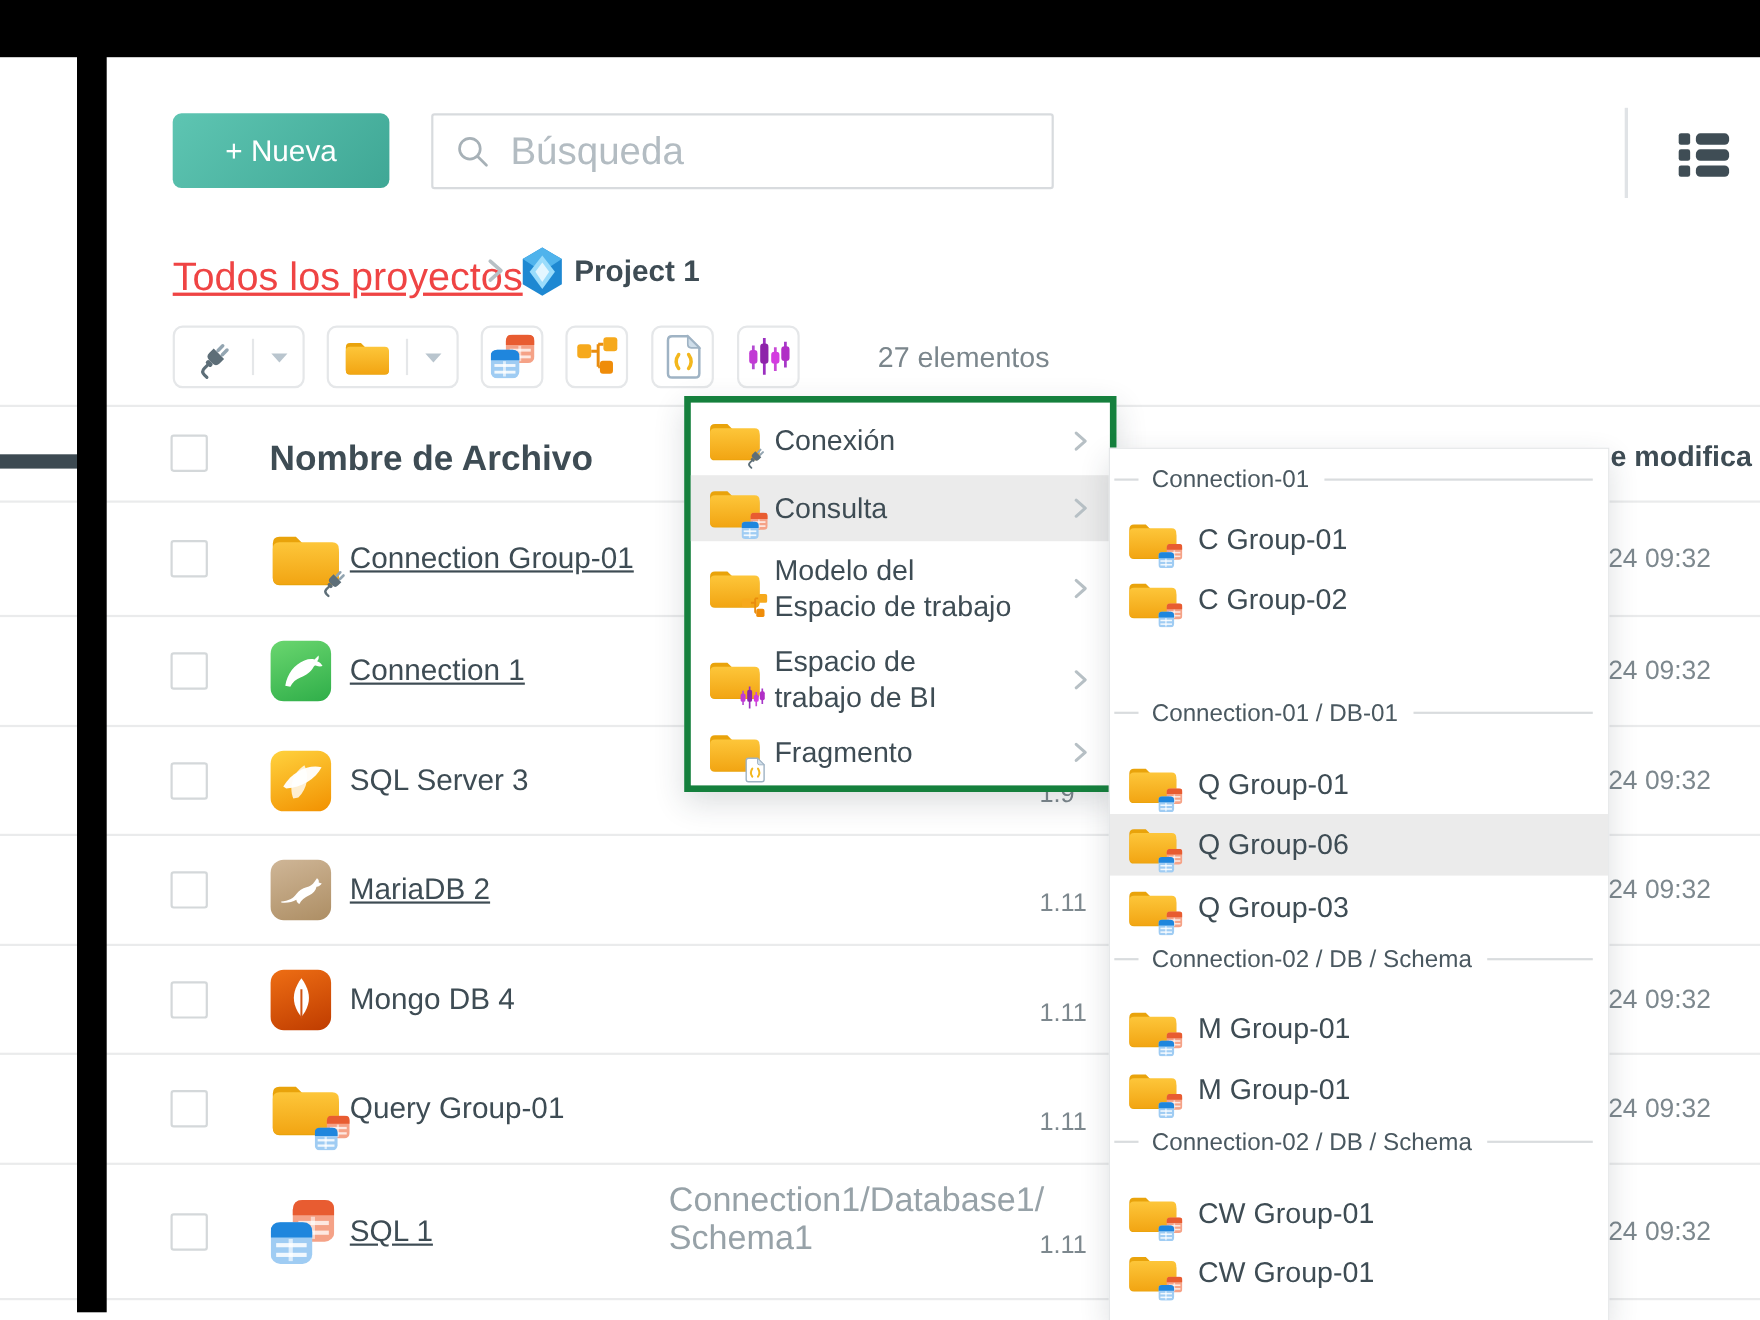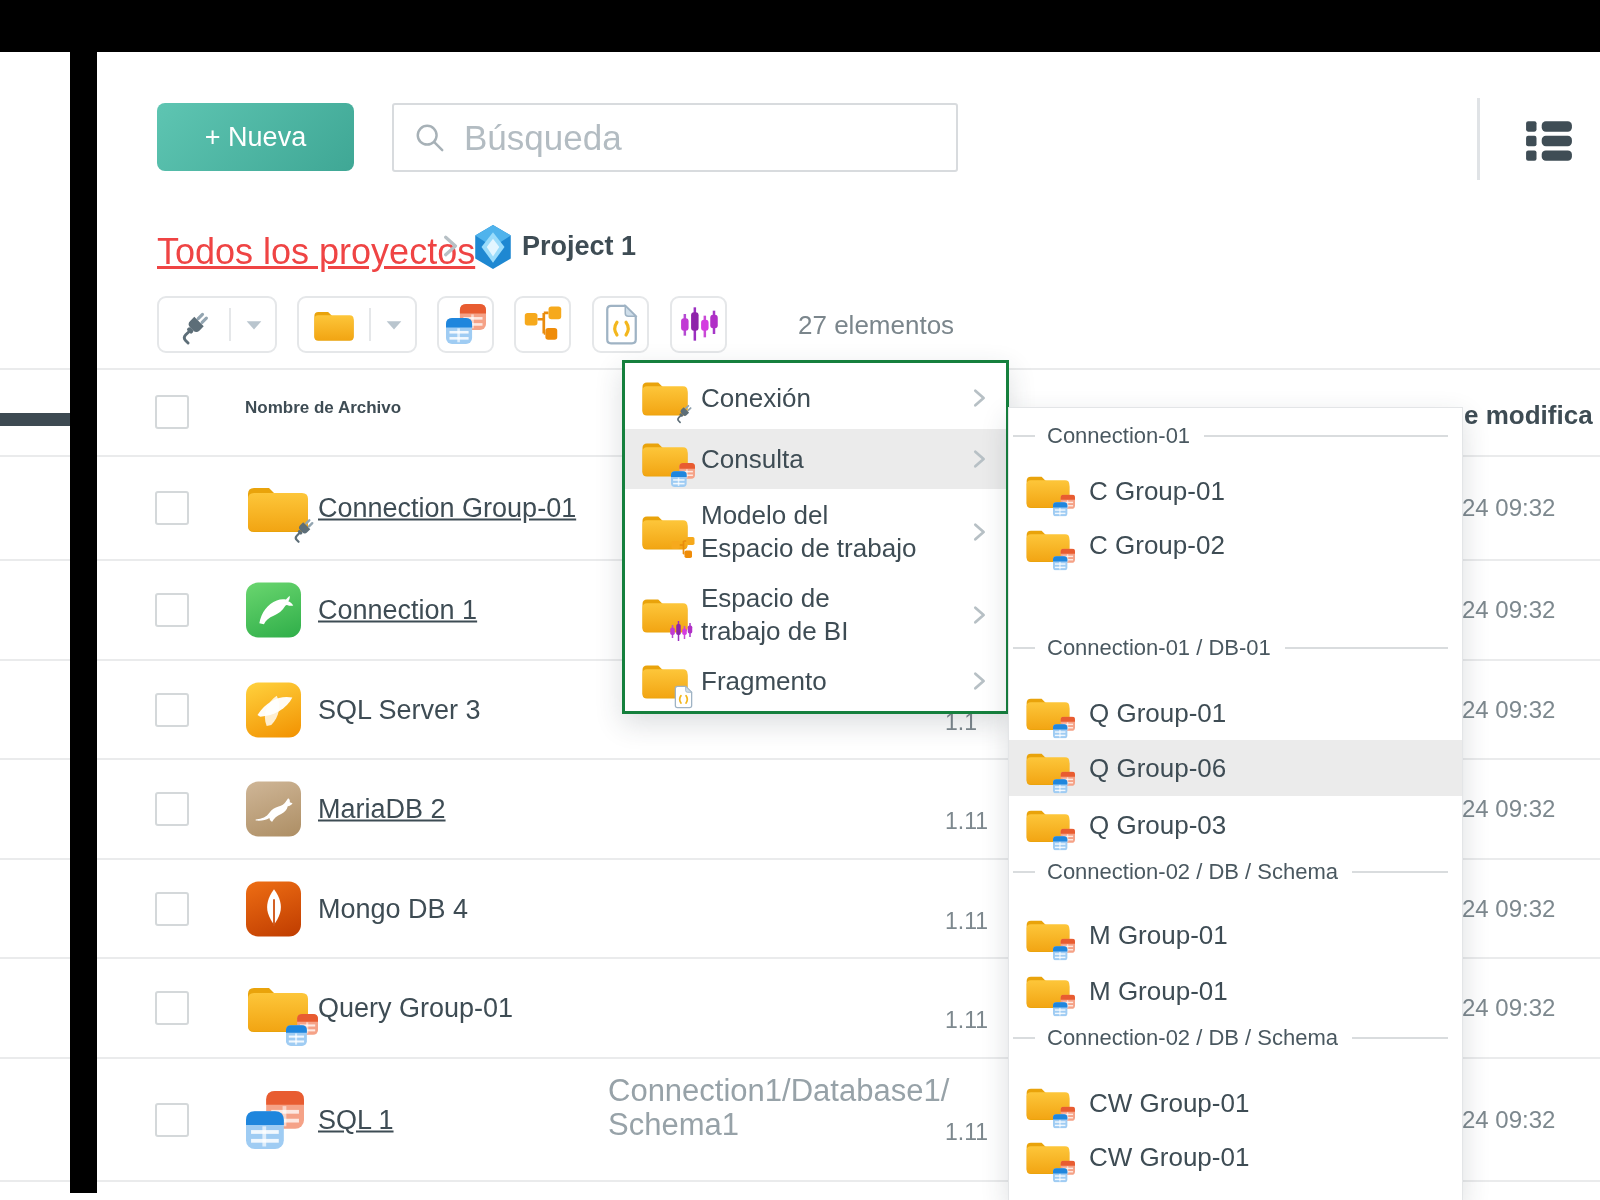--- a/index.html
+++ b/index.html
@@ -26,41 +26,41 @@
   .crumb-link{left:157px;top:231px;font-size:36px;text-decoration:underline;color:#ef4444;z-index:3;}
   #crumb-chev{left:437px;top:233px;z-index:3;}
   #project-icon{left:472px;top:224px;z-index:3;}
   #project-name{left:522px;top:231px;font-size:27px;font-weight:bold;z-index:3;}
   
   .tbtn{position:absolute;top:296px;height:57px;background:#fff;border:2px solid #e5e7e9;border-radius:9px;
     box-sizing:border-box;cursor:pointer;z-index:3;}
   .tbtn .vsep{position:absolute;left:70px;top:10px;width:2px;height:33px;background:#e5e7e9;}
   #items-count{left:750px;top:310px;font-size:26px;color:#7b868c;z-index:3;margin-left:48px;}
   
-  #col-name{left:245px;top:398px;font-size:17px;font-weight:bold;z-index:2;}
+  #col-name{left:245px;top:398px;font-size:32px;font-weight:bold;z-index:2;}
   #col-modified{left:1464px;top:400px;font-size:26px;font-weight:bold;width:136px;overflow:hidden;white-space:nowrap;z-index:2;}
   .checkbox{position:absolute;width:34px;height:34px;border:2px solid #d4d8da;border-radius:3px;background:#fff;box-sizing:border-box;}
   #hdr-cb{left:155px;top:395px;z-index:2;}
   .row{position:absolute;left:0;width:1600px;z-index:2;}
   .row .cb{left:155px;top:50%;margin-top:-17px;}
   .row .ric{position:absolute;left:246px;top:50%;transform:translateY(-50%);}
   .row .rname{position:absolute;left:318px;top:50%;transform:translateY(-50%);font-size:27px;color:#3e4c54;}
   .row .rname.lnk{text-decoration:underline;cursor:pointer;}
   .row .rver{position:absolute;left:945px;top:calc(50% + 12px);transform:translateY(-50%);font-size:23px;color:#7d888e;white-space:nowrap;}
   .row .rdate{position:absolute;left:1454px;top:50%;transform:translateY(-50%);font-size:24px;color:#7d888e;white-space:nowrap;}
   .row .rpath{position:absolute;left:608px;font-size:31px;color:#97a2a8;}
   .ficon{position:relative;width:64px;height:52px;}
   .ficon .ovl{position:absolute;}
   .db-icon{width:55px;height:55px;border-radius:12px;display:flex;align-items:center;justify-content:center;}
   .g-mysql{background:linear-gradient(160deg,#6ad66f,#2fae49);}
   .g-sqls{background:linear-gradient(160deg,#ffd23e,#f29100);}
   .g-maria{background:linear-gradient(160deg,#cfb697,#ad8e64);}
   .g-mongo{background:linear-gradient(160deg,#ee6e14,#bf3c00);}
   
-  #new-menu{left:622px;top:360px;width:381px;height:348px;background:#fff;border:3px solid #15803d;
+  #new-menu{left:622px;top:360px;width:381px;height:348px;background:#fff;border:6px solid #15803d;
     box-shadow:0 10px 26px rgba(40,50,60,.16);z-index:10;}
   .mi{position:absolute;left:0;width:100%;cursor:pointer;}
   .mi.hl{background:#ebebeb;}
   .mi .mic{position:absolute;left:16px;top:50%;transform:translateY(-50%);width:50px;height:40px;}
   .mi .mic .ovl{position:absolute;}
   .mi .mlb{position:absolute;left:76px;top:50%;transform:translateY(-50%);font-size:26px;line-height:33px;color:#3e4c54;}
   .mi .mch{position:absolute;right:16px;top:50%;transform:translateY(-50%);}
   
   #sub-menu{left:1008px;top:407px;width:453px;height:793px;background:#fff;border:1px solid #e3e5e7;
     box-shadow:0 10px 26px rgba(40,50,60,.16);z-index:11;}
@@ -278,21 +278,21 @@
   </div>
 
   <div class="row" style="top:661px;height:97px">
     <span class="checkbox cb abs"></span>
     <span class="ric db-icon g-sqls">
       <svg width="44" height="44">
           <use href="#s-sqls"></use>
         </svg>
     </span>
     <a class="rname">SQL Server 3</a>
-    <span class="rver">1.1</span>
+    <span class="rver">1.9</span>
     <span class="rdate">-24 09:32</span>
   </div>
 
   <div class="row" style="top:760px;height:98px">
     <span class="checkbox cb abs"></span>
     <span class="ric db-icon g-maria">
       <svg width="44" height="44">
           <use href="#s-maria"></use>
         </svg>
     </span>

